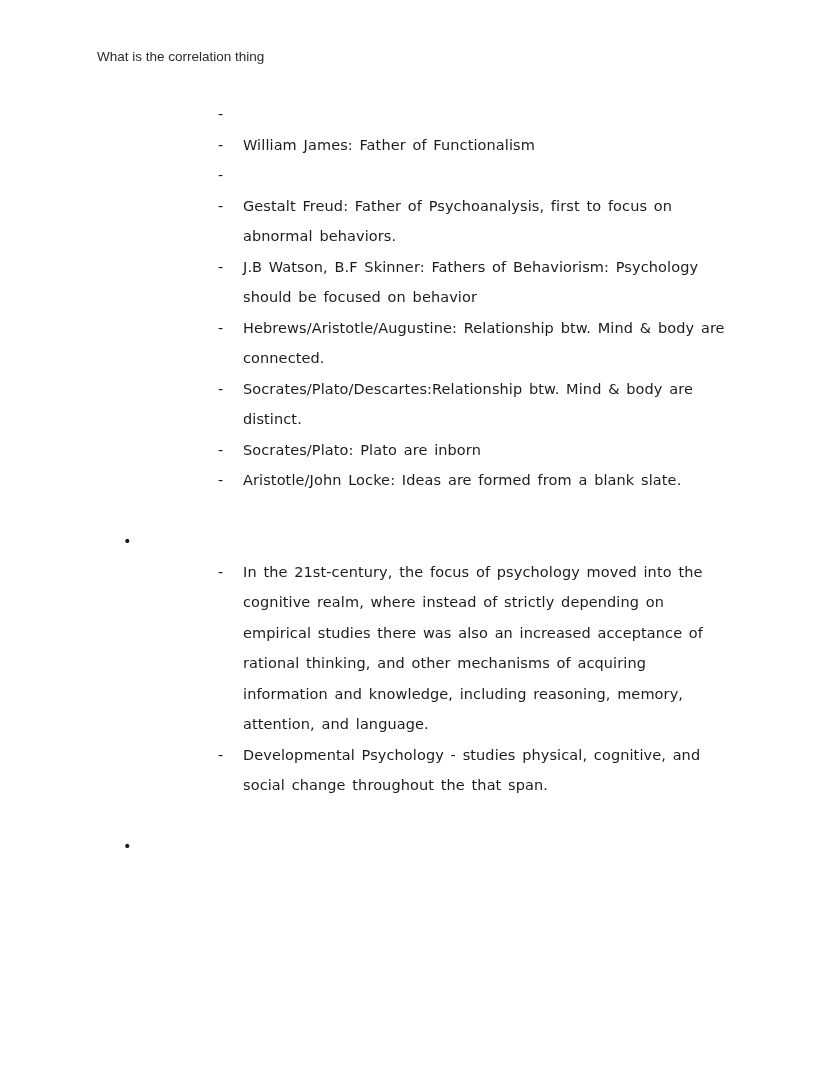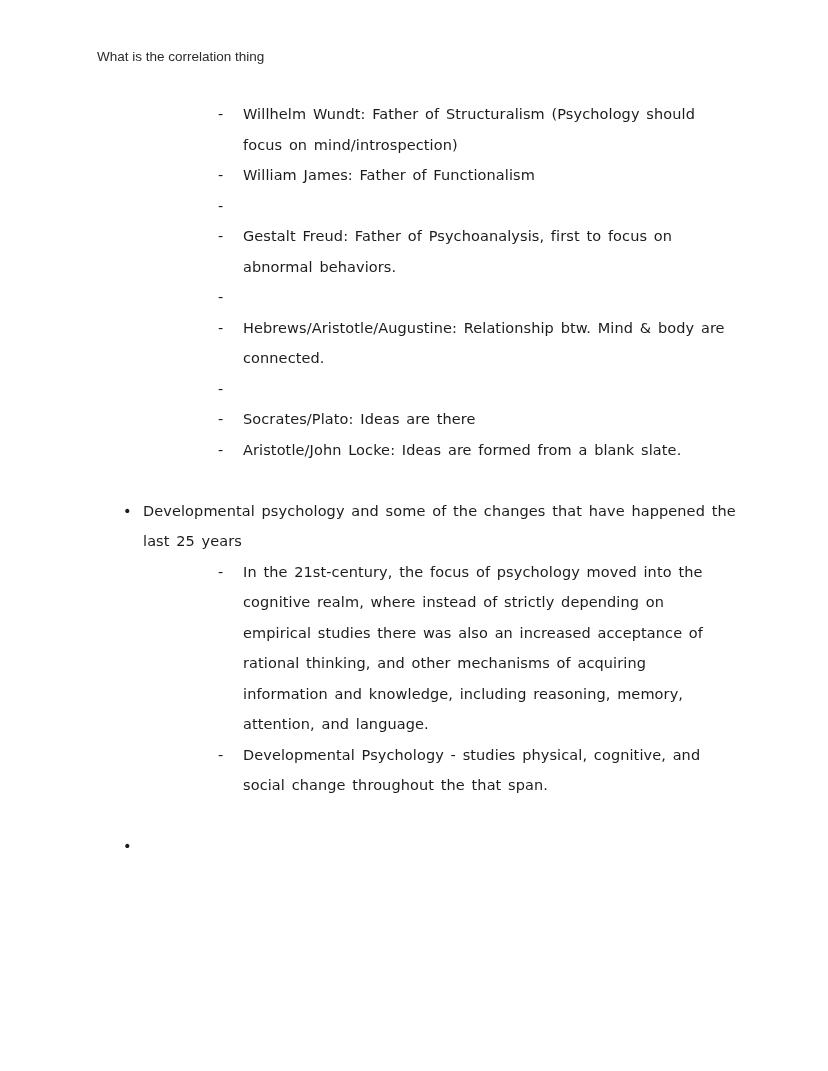--- a/index.html
+++ b/index.html
@@ -45,61 +45,61 @@
 <body>
 
 <div class="page">
 
   <div class="doc-title">What is the correlation thing</div>
 
   <div class="content">
 
     <div class="li dash">
       <span class="marker">-</span>
-      <div class="txt">Willhelm Wundt: Father of Structuralism (Psychology should
-focus on mind/introspection)</div>
     </div>
     <div class="li dash">
       <span class="marker">-</span>
       <div class="txt">William James: Father of Functionalism</div>
     </div>
     <div class="li dash">
       <span class="marker">-</span>
     </div>
     <div class="li dash">
       <span class="marker">-</span>
       <div class="txt">Gestalt Freud: Father of Psychoanalysis, first to focus on
 abnormal behaviors.</div>
     </div>
     <div class="li dash">
       <span class="marker">-</span>
+      <div class="txt">J.B Watson, B.F Skinner: Fathers of Behaviorism: Psychology
+should be focused on behavior</div>
     </div>
     <div class="li dash">
       <span class="marker">-</span>
       <div class="txt">Hebrews/Aristotle/Augustine: Relationship btw. Mind &amp; body are
 connected.</div>
     </div>
     <div class="li dash">
       <span class="marker">-</span>
+      <div class="txt">Socrates/Plato/Descartes:Relationship btw. Mind &amp; body are
+distinct.</div>
     </div>
     <div class="li dash">
       <span class="marker">-</span>
-      <div class="txt">Socrates/Plato: Ideas are there</div>
+      <div class="txt">Socrates/Plato: Plato are inborn</div>
     </div>
     <div class="li dash">
       <span class="marker">-</span>
       <div class="txt">Aristotle/John Locke: Ideas are formed from a blank slate.</div>
     </div>
 
     <div class="gap"></div>
 
     <div class="li bullet">
       <span class="marker">•</span>
-      <div class="txt">Developmental psychology and some of the changes that have happened the
-last 25 years</div>
     </div>
 
     <div class="li dash">
       <span class="marker">-</span>
       <div class="txt">In the 21st-century, the focus of psychology moved into the
 cognitive realm, where instead of strictly depending on
 empirical studies there was also an increased acceptance of
 rational thinking, and other mechanisms of acquiring
 information and knowledge, including reasoning, memory,
 attention, and language.</div>

